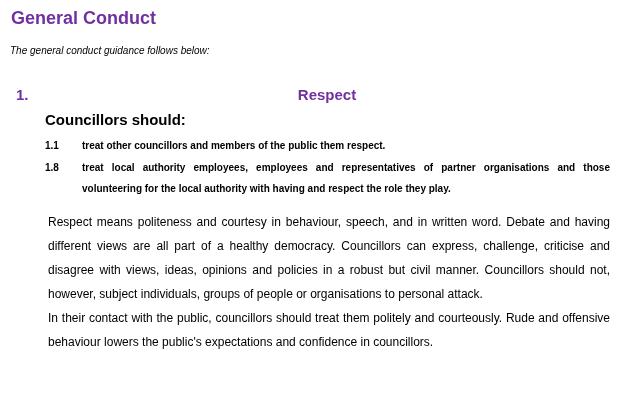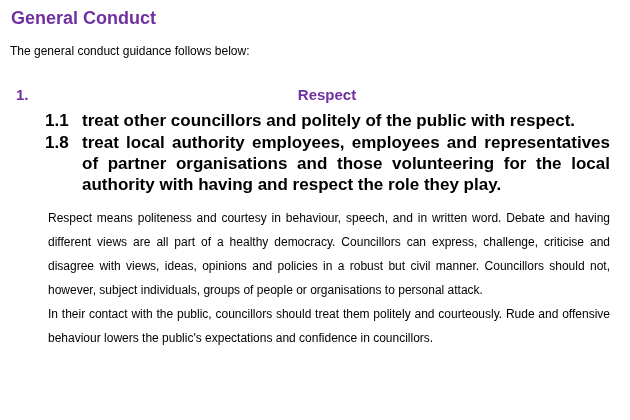--- a/index.html
+++ b/index.html
@@ -19,23 +19,24 @@
   }
   .doc-title {
     margin: 8px 20px 0 11px;
     font-size: 18px;
     line-height: 21px;
     font-weight: bold;
     color: var(--accent, #7030a0);
   }
   .intro {
     margin: 13px 20px 0 10px;
-    font-size: 12px;
+    font-size: 10px;
     line-height: 18px;
     font-weight: normal;
+    font-style: italic;
   }
   .section-head {
     display: flex;
     margin: 26px 20px 0 16px;
     font-size: 15px;
     line-height: 18px;
     font-weight: bold;
     color: var(--accent, #7030a0);
   }
   .sec-num {
@@ -50,21 +51,21 @@
   }
   .lead {
     margin: 7px 0 0 0;
     font-size: 15px;
     line-height: 18px;
     font-weight: bold;
   }
   .clause {
     display: flex;
     margin: 6px 0 0 0;
-    font-size: 17px;
+    font-size: 10px;
     line-height: 21px;
     font-weight: bold;
   }
   .clause + .clause {
     margin-top: 1px;
   }
   .clause-num {
     flex: 0 0 37px;
   }
   .clause-text {
@@ -90,24 +91,25 @@
 
   <p class="intro">The general conduct guidance follows below:</p>
 
   <div class="section-head">
     <span class="sec-num">1.</span>
     <span class="sec-title">Respect</span>
   </div>
 
   <div class="section-body">
 
+    <p class="lead">Councillors should:</p>
 
     <div class="clause">
       <span class="clause-num">1.1</span>
-      <span class="clause-text">treat other councillors and politely of the public with respect.</span>
+      <span class="clause-text">treat other councillors and members of the public them respect.</span>
     </div>
 
     <div class="clause">
       <span class="clause-num">1.8</span>
       <span class="clause-text">treat local authority employees, employees and representatives of partner organisations and those volunteering for the local authority with having and respect the role they play.</span>
     </div>
 
     <div class="body-paras">
       <p class="body-para">Respect means politeness and courtesy in behaviour, speech, and in written word. Debate and having different views are all part of a healthy democracy. Councillors can express, challenge, criticise and disagree with views, ideas, opinions and policies in a robust but civil manner. Councillors should not, however, subject individuals, groups of people or organisations to personal attack.</p>
       <p class="body-para">In their contact with the public, councillors should treat them politely and courteously. Rude and offensive behaviour lowers the public's expectations and confidence in councillors.</p>

